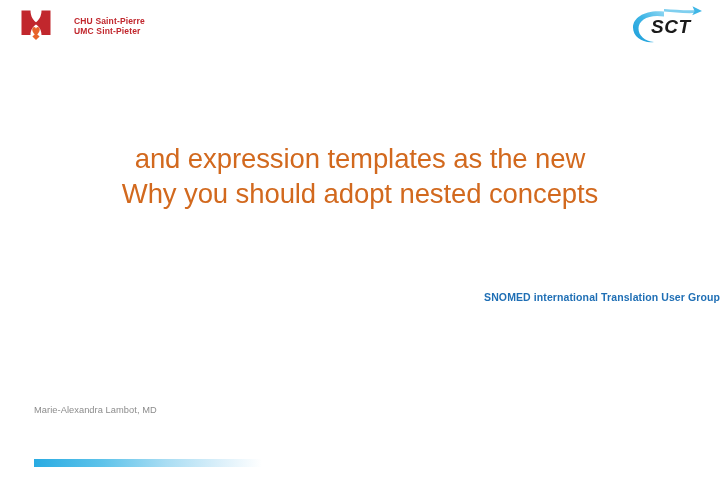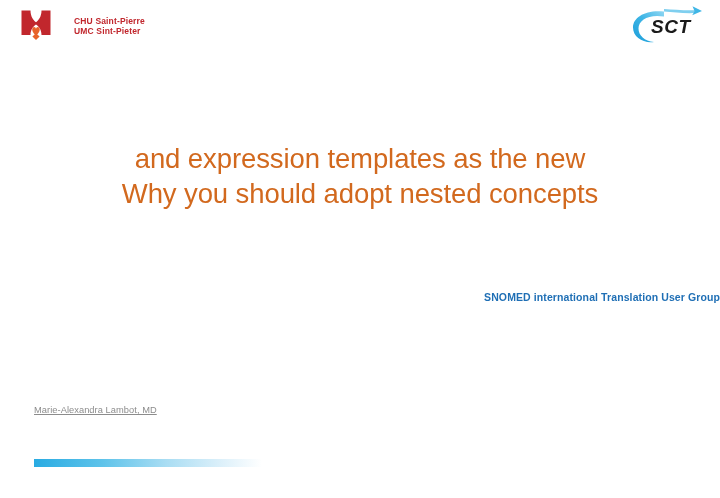--- a/index.html
+++ b/index.html
@@ -106,21 +106,20 @@
     top: 403px;
   }
   .author-line {
     font-family: "Liberation Sans", sans-serif;
     font-size: 9.3px;
     font-weight: normal;
     color: #8C8C8C;
     line-height: 14.5px;
     letter-spacing: 0.05px;
     white-space: nowrap;
-    text-decoration: underline;
   }
 
   
   .bottom-bar {
     position: absolute;
     left: 34px;
     top: 459px;
     width: 228px;
     height: 8px;
     background: linear-gradient(to right, #29ABE2 0%, #5EC3EA 30%, #A9DDF3 58%, #DCF0FA 82%, #FFFFFF 100%);

